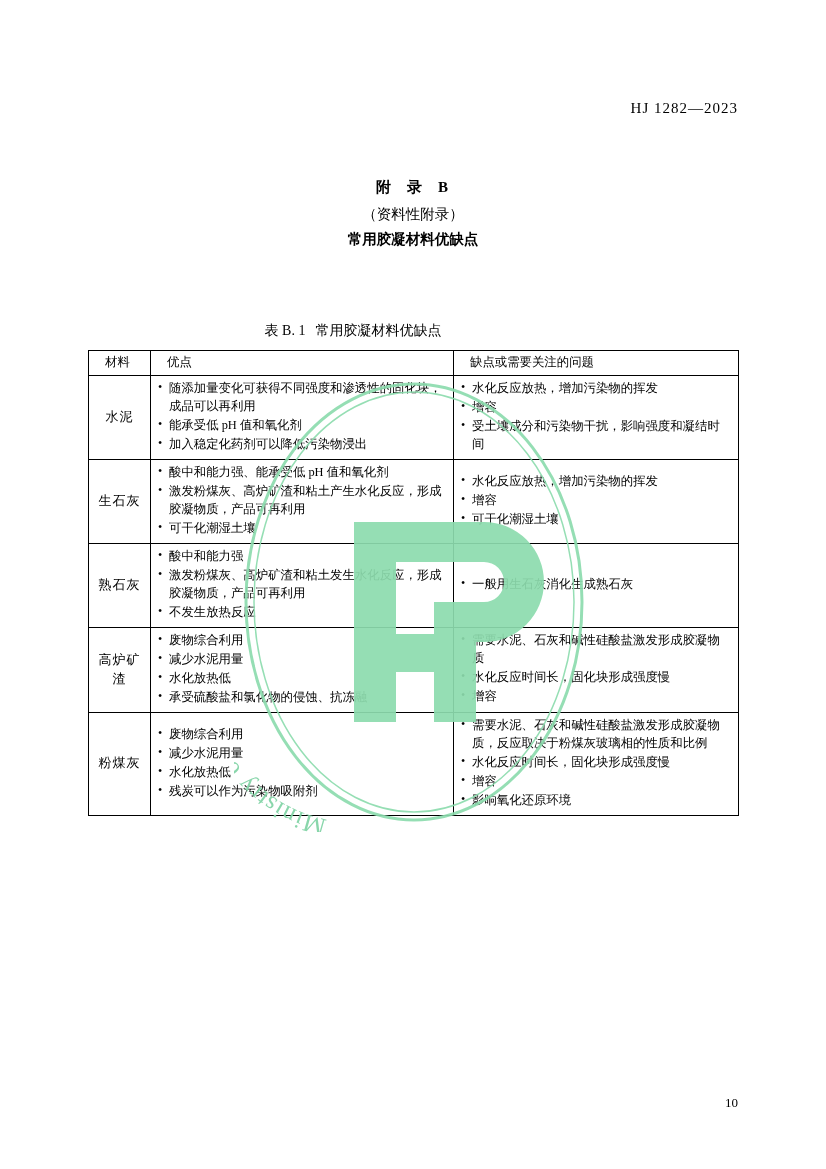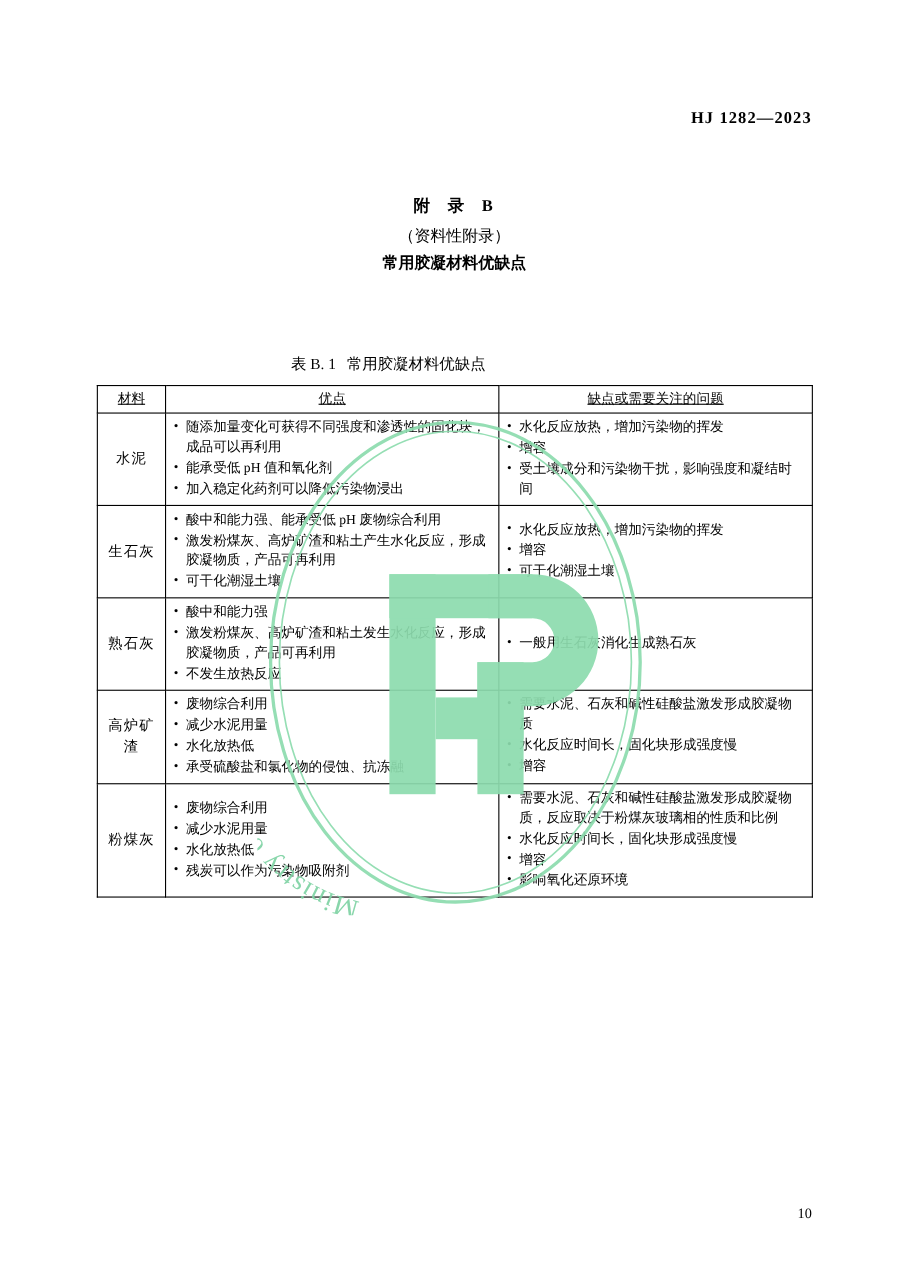--- a/index.html
+++ b/index.html
@@ -21,21 +21,21 @@
     height: 1169px;
     box-sizing: border-box;
   }
   .header-code {
     position: absolute;
     top: 100px;
     right: 88px;
     font-family: "Liberation Serif", serif;
     font-size: 15px;
     letter-spacing: 1px;
-    font-weight: bold;
+    font-weight: normal;
   }
   .annex-title {
     position: absolute;
     top: 178px;
     left: 0;
     width: 826px;
     text-align: center;
     font-size: 15px;
     font-weight: bold;
     letter-spacing: 2px;
@@ -85,25 +85,24 @@
     font-size: 12.4px;
     background: transparent;
   }
   table.main th, table.main td {
     border: 1px solid #000;
     vertical-align: middle;
     padding: 4px 6px;
     line-height: 1.45;
   }
   table.main thead th {
-    text-align: center;
+    text-align: left;
     font-weight: normal;
     height: 20px;
-    padding: 2px 4px;
-    text-decoration: underline;
+    padding: 2px 16px;
   }
   col.c1 { width: 62px; }
   col.c2 { width: 303px; }
   col.c3 { width: 285px; }
 
   td.matname {
     text-align: center;
     font-size: 13px;
     letter-spacing: 1px;
   }
@@ -190,21 +189,21 @@
             <li>水化反应放热，增加污染物的挥发</li>
             <li>增容</li>
             <li>受土壤成分和污染物干扰，影响强度和凝结时间</li>
           </ul>
         </td>
       </tr>
       <tr>
         <td class="matname">生石灰</td>
         <td>
           <ul class="bul">
-            <li>酸中和能力强、能承受低 pH 废物综合利用</li>
+            <li>酸中和能力强、能承受低 pH 值和氧化剂</li>
             <li>激发粉煤灰、高炉矿渣和粘土产生水化反应，形成胶凝物质，产品可再利用</li>
             <li>可干化潮湿土壤</li>
           </ul>
         </td>
         <td>
           <ul class="bul">
             <li>水化反应放热，增加污染物的挥发</li>
             <li>增容</li>
             <li>可干化潮湿土壤</li>
           </ul>

